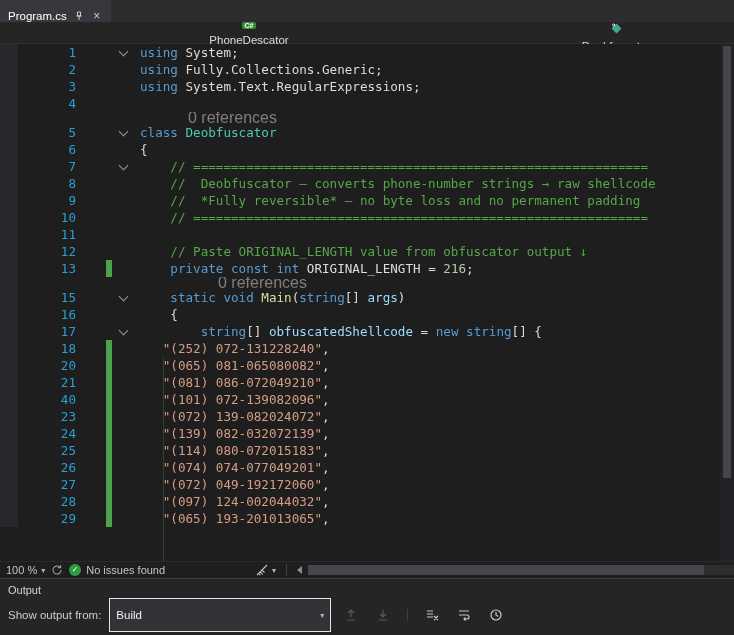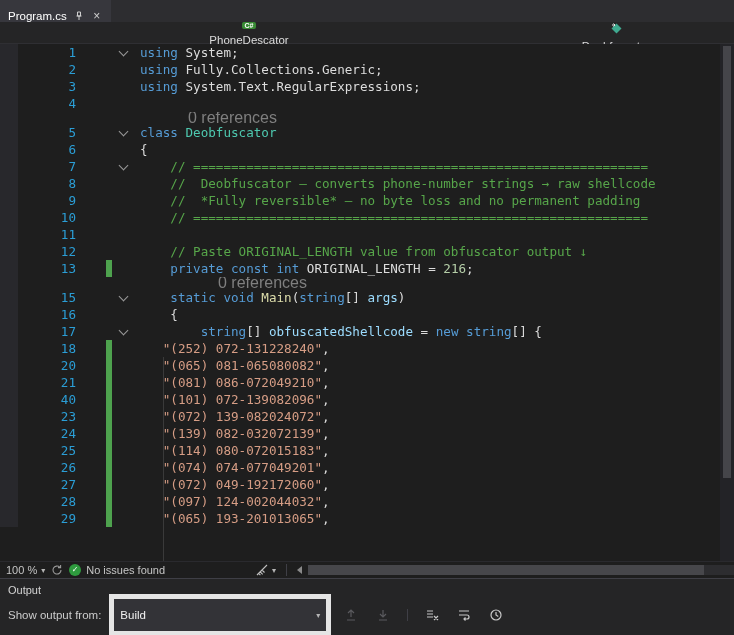--- a/index.html
+++ b/index.html
@@ -58,21 +58,21 @@
   .harrow{width:0;height:0;border-top:4px solid transparent;border-bottom:4px solid transparent;
           border-right:5px solid #8a8a8a;}
   .hscroll{flex:1;height:10px;background:#2d2d30;position:relative;}
   .hscroll-thumb{position:absolute;left:0;top:0;height:100%;width:93%;background:#47474b;}
 
   
   .output{height:57px;border-top:1px solid #3f3f46;background:#252526;box-sizing:border-box;}
   .output-title{height:21px;display:flex;align-items:center;padding-left:8px;font-size:11px;color:#d4d4d4;}
   .output-controls{height:30px;display:flex;align-items:center;padding-left:8px;gap:8px;
                    font-size:11.5px;color:#cccccc;}
-  .select{width:222px;height:20px;background:#333337;border:5px solid #e5e5e5;display:flex;
+  .select{width:222px;height:20px;background:#333337;border:1px solid #e5e5e5;display:flex;
           align-items:center;padding:16px 6px;color:#f1f1f1;box-sizing:border-box;font-size:11.5px;}
   .obtn{width:24px;height:20px;display:flex;align-items:center;justify-content:center;}
   svg{display:block;}
 </style>
 </head>
 <body>
 
 <div class="app">
 
   <div class="tabbar">

